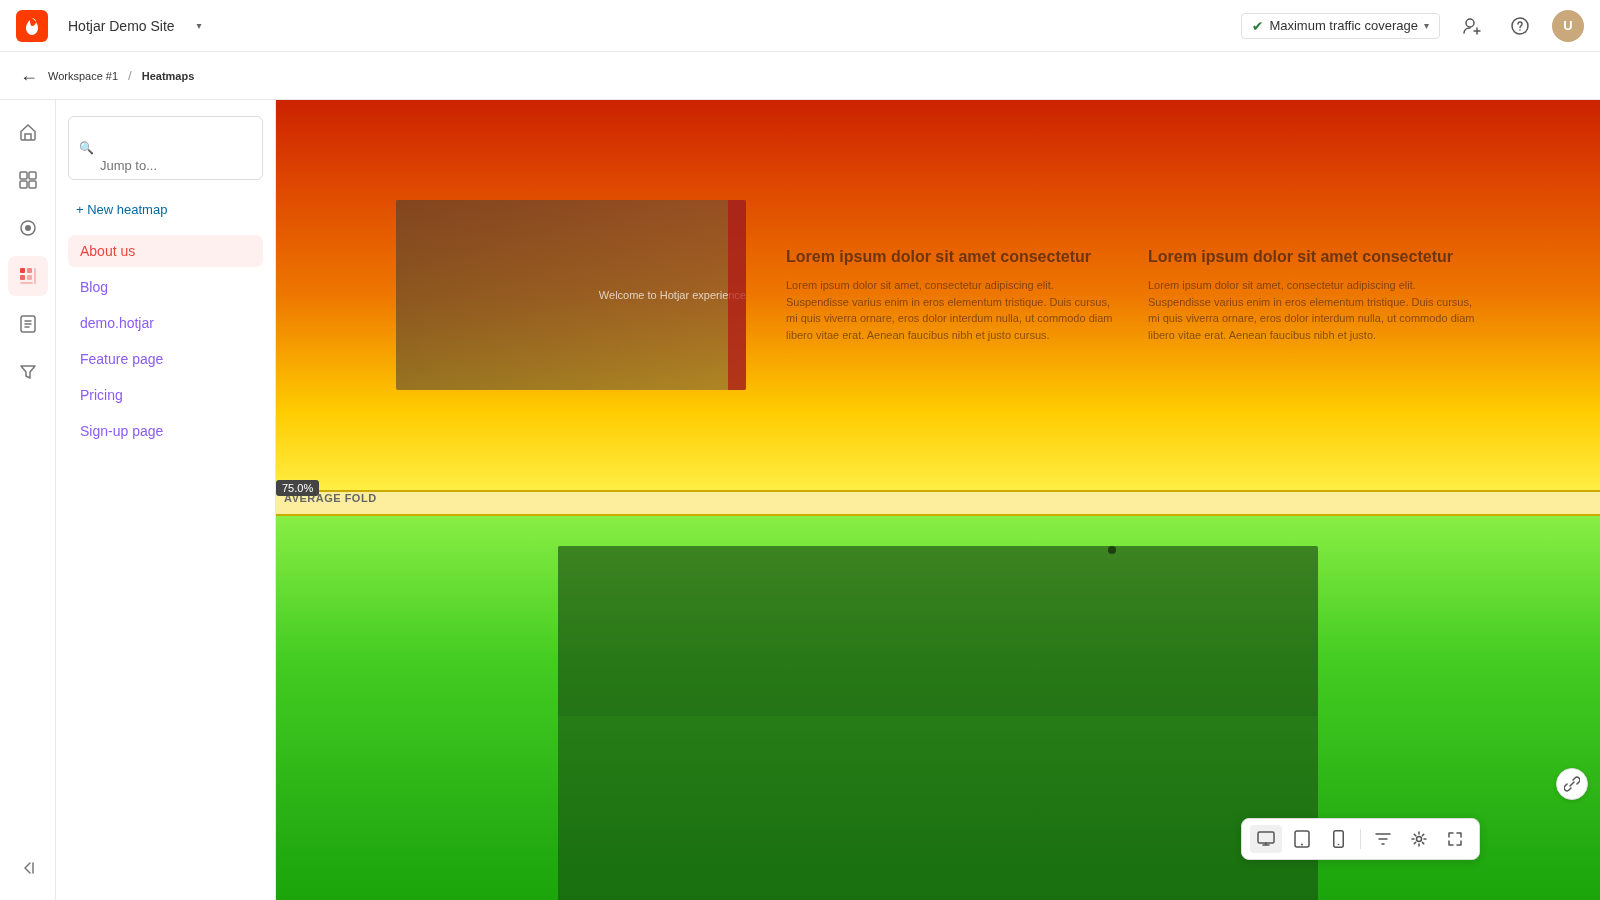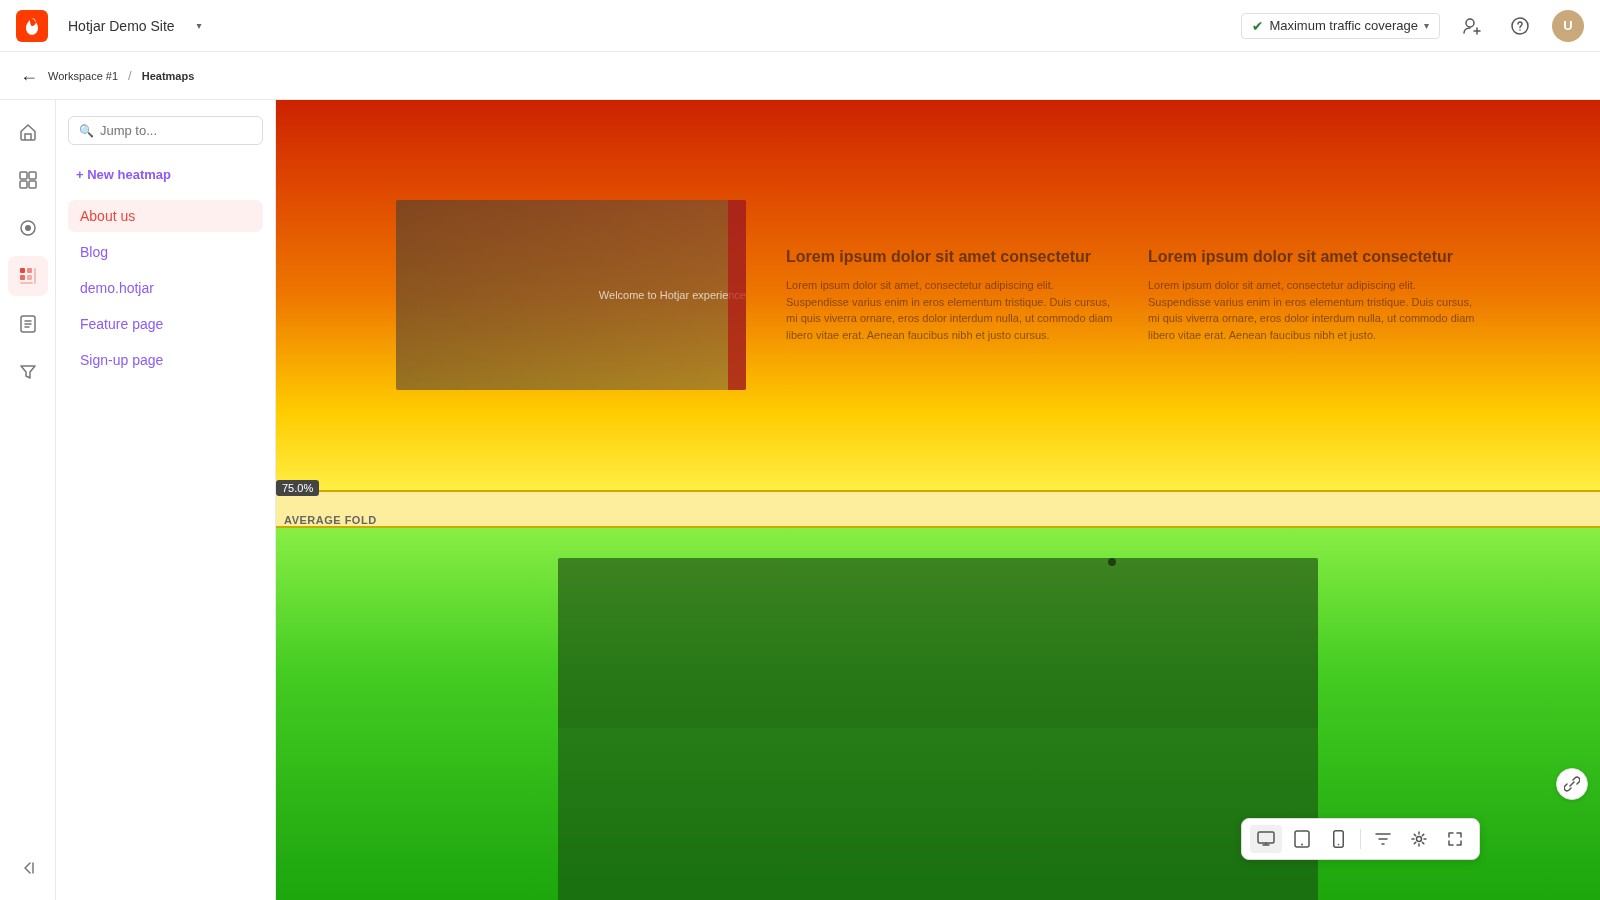--- a/index.html
+++ b/index.html
@@ -153,29 +153,30 @@
       margin-bottom: 12px;
       cursor: text;
     }
     .search-box input {
       border: none;
       outline: none;
       font-size: 13px;
       color: #666;
       width: 100%;
       background: transparent;
+      margin-top: 35px;
     }
     .search-icon { color: #999; font-size: 12px; }
     .new-heatmap-btn {
       display: flex;
       align-items: center;
       gap: 6px;
       font-size: 13px;
-      color: #8b5cf6;
-      font-weight: 700;
+      color: #0369a1;
+      font-weight: 400;
       cursor: pointer;
       padding: 6px 8px;
       border-radius: 6px;
       margin-bottom: 8px;
     }
     .nav-item {
       padding: 8px 12px;
       border-radius: 6px;
       font-size: 14px;
       color: #8b5cf6;
@@ -264,23 +265,23 @@
     .site-text-body {
       font-size: 11px;
       color: rgba(80,40,20,0.65);
       line-height: 1.5;
     }
 
     
     .avg-fold {
       position: relative;
       background: rgba(255,240,150,0.9);
-      height: 38px;
-      display: flex;
-      align-items: flex-end;
+      height: 26px;
+      display: flex;
+      align-items: flex-start;
       padding: 0 8px;
       border-top: 2px solid #ccaa00;
       border-bottom: 2px solid #ccaa00;
     }
     .avg-fold-label {
       font-size: 11px;
       font-weight: 600;
       color: #666;
       letter-spacing: 0.5px;
     }
@@ -490,20 +491,23 @@
       <span>About us</span>
     </div>
     <div class="nav-item">
       <span>Blog</span>
     </div>
     <div class="nav-item">
       <span>demo.hotjar</span>
     </div>
     <div class="nav-item">
       <span>Feature page</span>
+    </div>
+    <div class="nav-item">
+      <span>Pricing</span>
     </div>
     <div class="nav-item">
       <span>Sign-up page</span>
     </div>
   </aside>
 
   <main class="content-area">
     <div class="heatmap-container">
 
       <div class="heatmap-hot">

